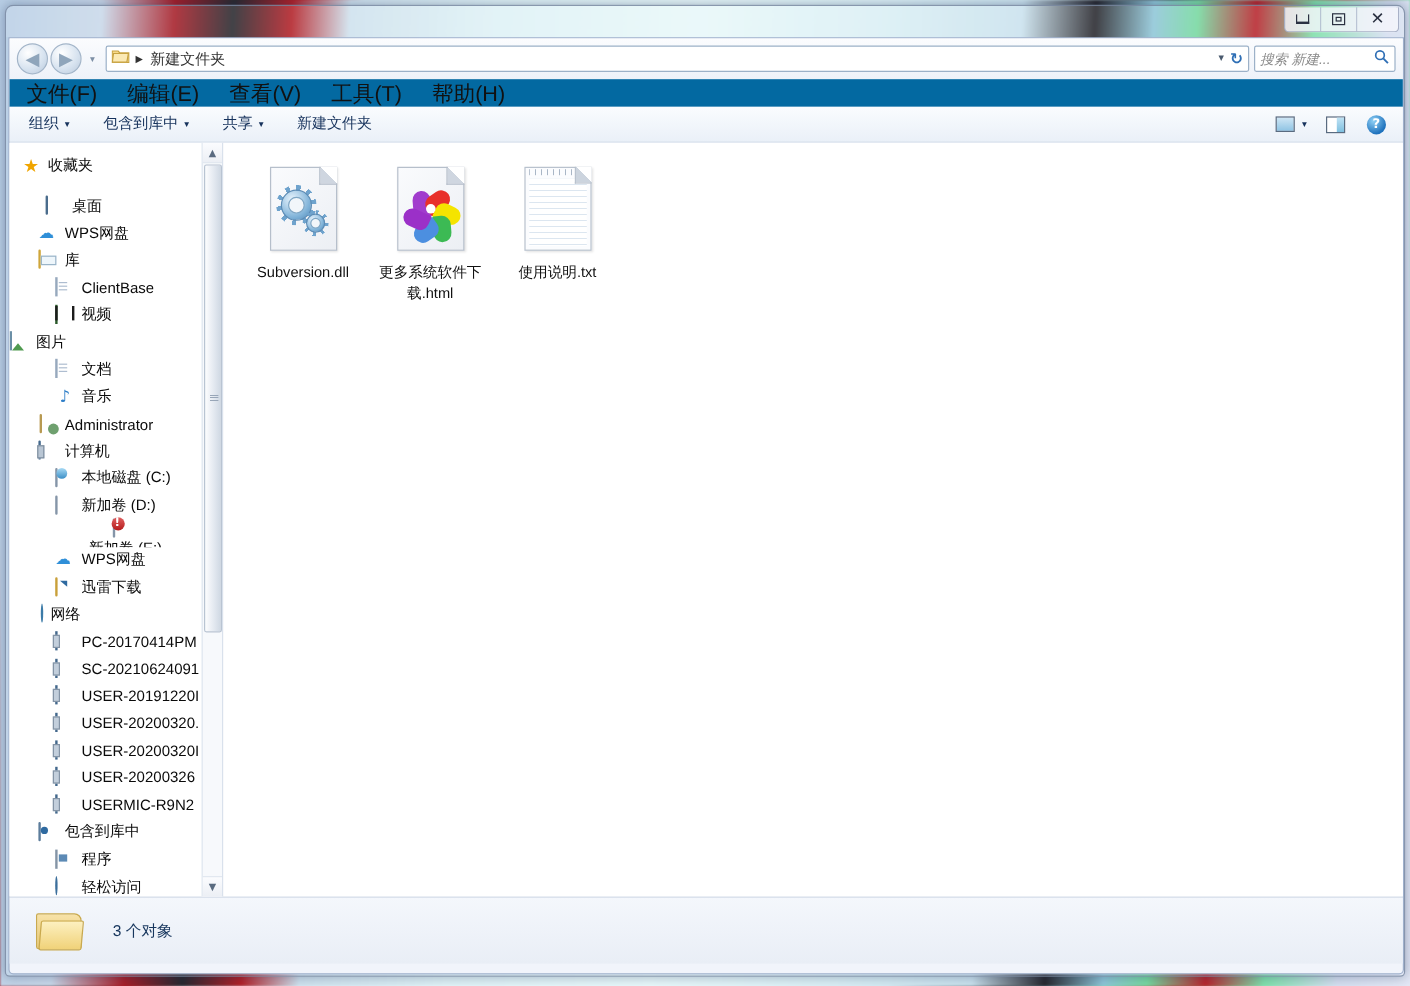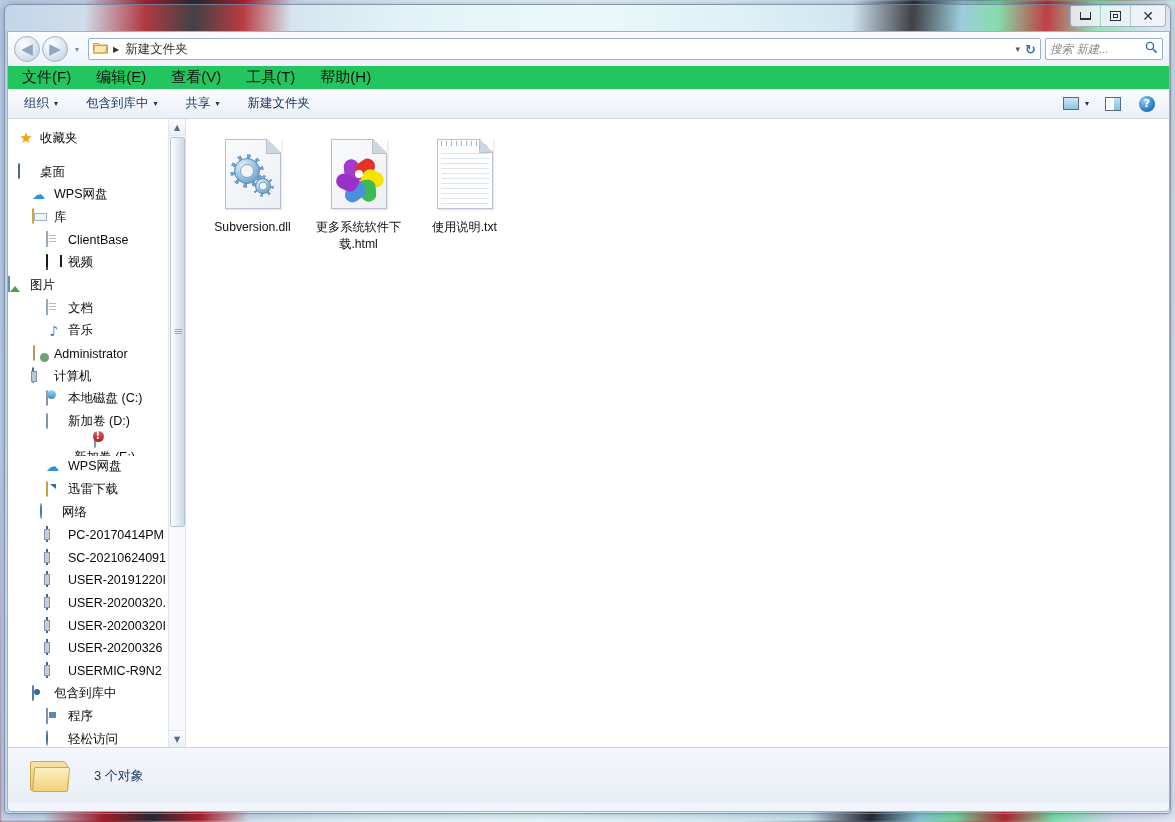--- a/index.html
+++ b/index.html
@@ -130,22 +130,22 @@
     position: relative;
   }
   #searchbox .ph { font-size: 11.5px; color: #8a8a8a; font-style: italic; }
   .mag { position:absolute; right:4px; color:#2f6fb5; font-size:12px; font-family:"DejaVu Sans",sans-serif;}
 
   
   #menubar {
     height: 23px;
     display: flex; align-items: center;
     padding-left: 14px;
-    background: #22c55e;
-    font-size: 15px; color: #111;
+    background: #0369a1;
+    font-size: 18px; color: #111;
   }
   #menubar .mi { margin-right: 25px; }
 
   
   #toolbar {
     height: 30px;
     display: flex; align-items: center;
     padding: 0 6px 0 16px;
     background: linear-gradient(#fafcfe, #eaf0f8);
     border-bottom: 1px solid #cdd9e7;
@@ -388,21 +388,21 @@
 
       <div id="sidebar">
         <div id="navtree">
             <div class="nrow" style="padding-left: 10px;">
               <span class="ico">
                 <span class="i-star" style="display: block;">★</span>
               </span>
               <span class="lbl">收藏夹</span>
             </div>
             <div class="gap"></div>
-            <div class="nrow" style="padding-left: 10px;">
+            <div class="nrow" style="padding-left: 10px; margin-left: 20px;">
               <span class="ico"><span class="i-monitor"></span></span>
               <span class="lbl">桌面</span>
             </div>
             <div class="nrow" style="padding-left: 24px;">
               <span class="ico">
                 <span class="i-cloud" style="display: block;">☁</span>
               </span>
               <span class="lbl">WPS网盘</span>
             </div>
             <div class="nrow" style="padding-left: 24px;">
@@ -454,21 +454,21 @@
             <div class="nrow" style="padding-left: 38px;">
               <span class="ico">
                 <span class="i-cloud" style="display: block;">☁</span>
               </span>
               <span class="lbl">WPS网盘</span>
             </div>
             <div class="nrow" style="padding-left: 38px;">
               <span class="ico"><span class="i-thunder"></span></span>
               <span class="lbl">迅雷下载</span>
             </div>
-            <div class="nrow" style="padding-left: 32px;">
+            <div class="nrow" style="padding-left: 12px; text-align: right;">
               <span class="ico"><span class="i-net"></span></span>
               <span class="lbl">网络</span>
             </div>
             <div class="nrow" style="padding-left: 38px;">
               <span class="ico"><span class="i-netpc"></span></span>
               <span class="lbl">PC-20170414PM</span>
             </div>
             <div class="nrow" style="padding-left: 38px;">
               <span class="ico"><span class="i-netpc"></span></span>
               <span class="lbl">SC-20210624091</span>

